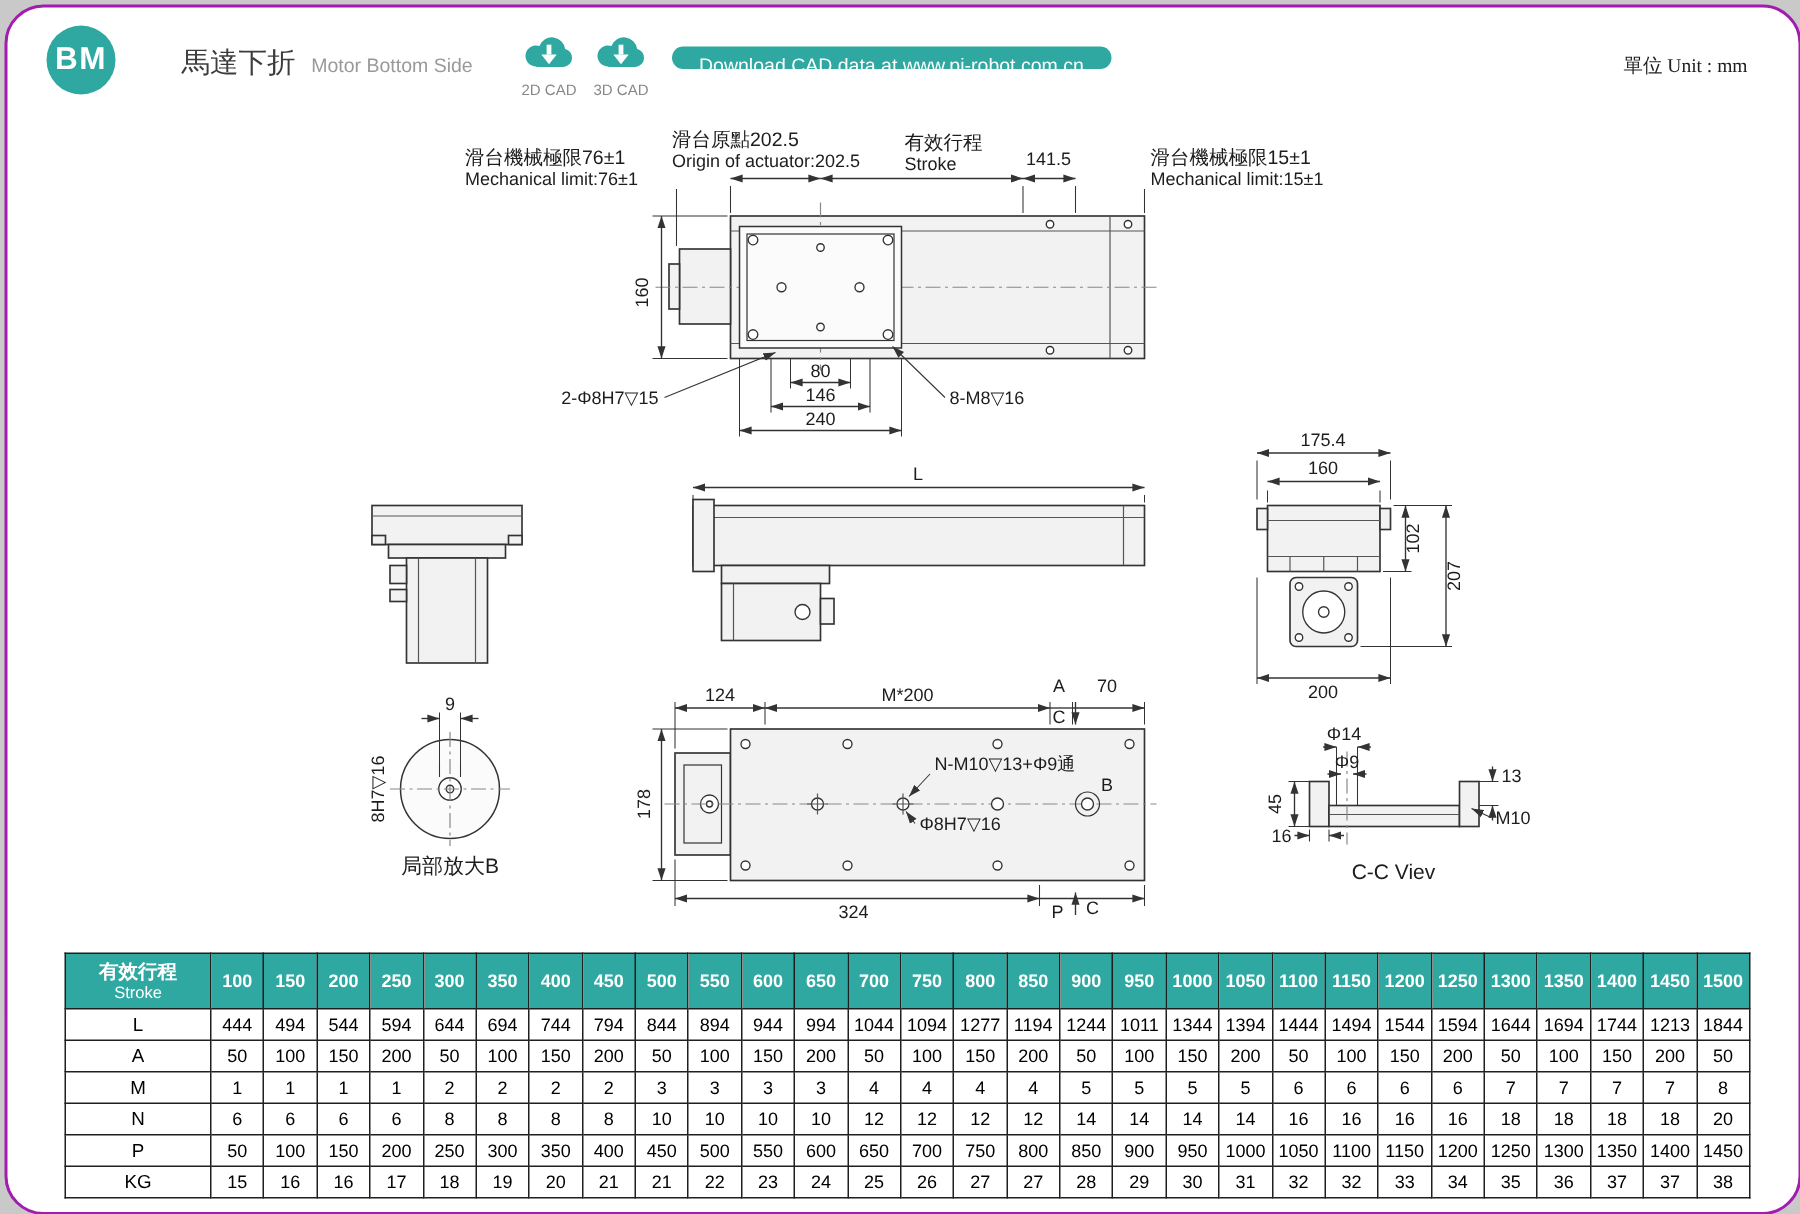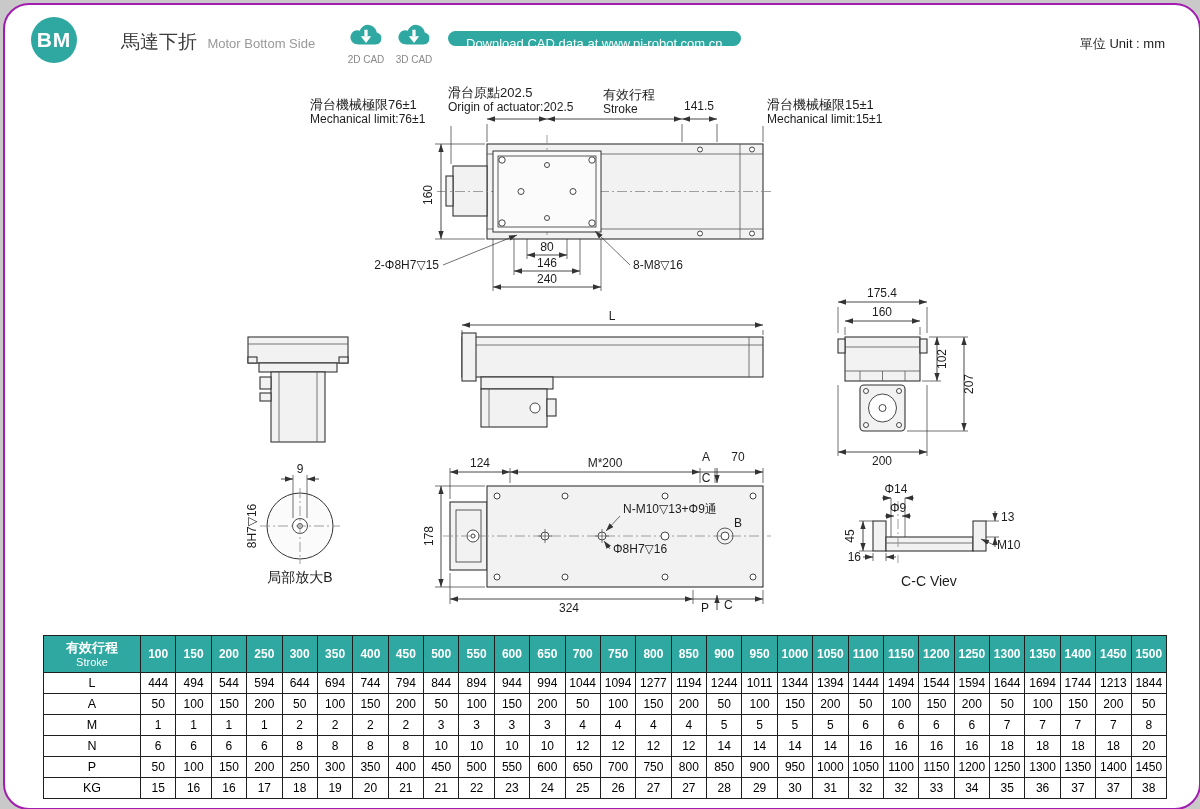--- a/index.html
+++ b/index.html
@@ -9,21 +9,21 @@
   .logo-circle{position:absolute;left:26px;top:12px;width:46px;height:46px;border-radius:50%;
                background:#2ea8a0;display:flex;align-items:center;justify-content:center;
                color:#fff;font-size:21px;font-weight:600;letter-spacing:1px;}
   .title{position:absolute;left:68px;top:24px;white-space:nowrap;margin-left:48px;}
   .title-zh{font-size:19px;color:#3c3c3c;}
   .title-en{font-size:13px;color:#999;margin-left:6px;}
   .cad-btn{position:absolute;top:14px;width:58px;text-align:center;cursor:pointer;}
   .cad-label{display:block;font-size:10px;color:#888;margin-top:1px;}
   .banner{position:absolute;left:443px;top:26px;height:15px;line-height:25px;padding:0 18px;
           background:#2ea8a0;border-radius:13px;color:#fff;font-size:13px;white-space:nowrap;cursor:pointer;}
-  .unit{position:absolute;right:34px;top:30px;font-size:13px;color:#1d1d1d;}
+  .unit{position:absolute;right:34px;top:30px;font-size:13px;color:#1d1d1d;font-family:Liberation Serif, serif;}
   
   .drawing{position:absolute;left:0;top:64px;}
   .drawing text{font-family:"Liberation Sans",sans-serif;fill:#1d1d1d;}.t12{font-size:12px}.t13{font-size:13px}.t14{font-size:14px}
   .gray{fill:#9b9b9b}
   .mid{text-anchor:middle}.endk{text-anchor:end}
   .body{fill:#f2f2f2;stroke:#333;stroke-width:1.1}
   .face{fill:#fbfbfb;stroke:#333;stroke-width:1}
   .nofill{fill:none;stroke:#333;stroke-width:0.8}
   .thin{stroke:#555;stroke-width:0.8;fill:none}
   .ext{stroke:#333;stroke-width:0.7;fill:none}

